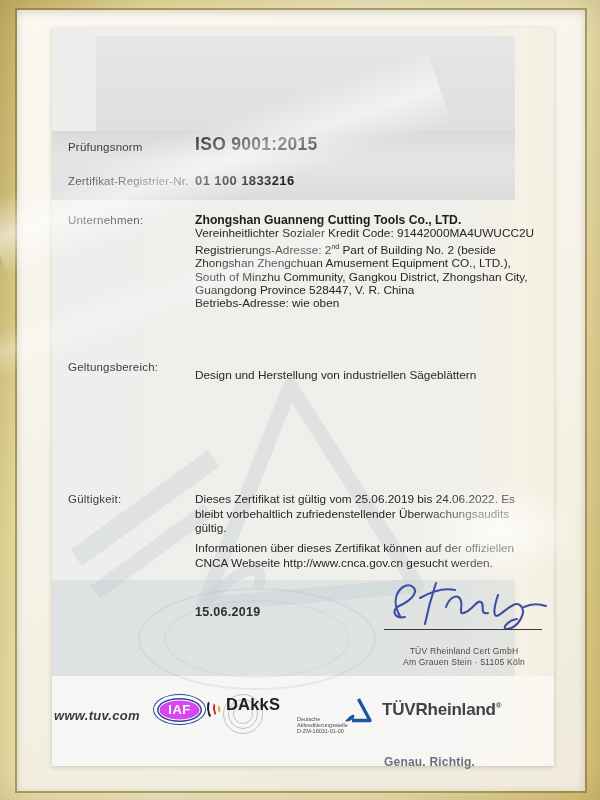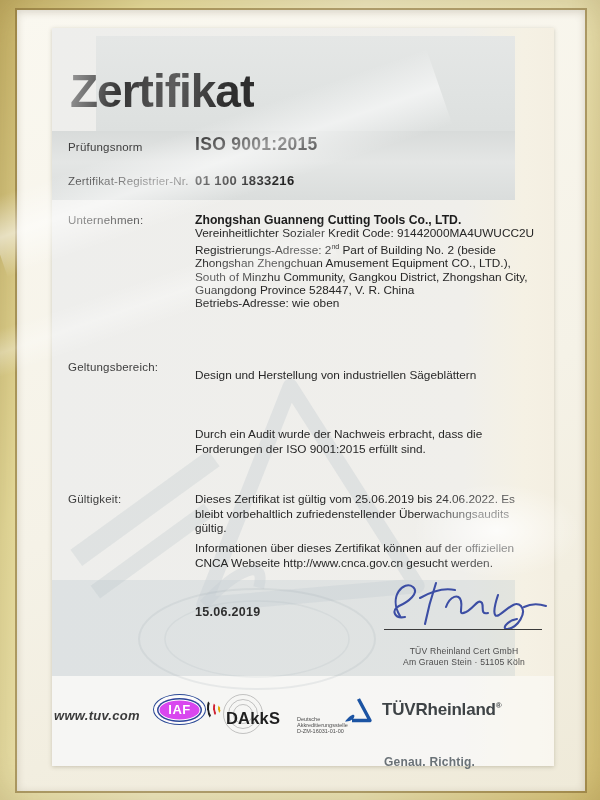--- a/index.html
+++ b/index.html
@@ -61,21 +61,21 @@
   
   .dakks{position:absolute;left:153px;top:664px;width:145px;height:50px;}
   .dakks .ring{position:absolute;border:1px solid rgba(150,150,150,.55);border-radius:50%;}
   .r1{width:40px;height:40px;left:18px;top:2px;}
   .r2{width:30px;height:30px;left:23px;top:7px;}
   .r3{width:20px;height:20px;left:28px;top:12px;}
   .arc{position:absolute;border-radius:50%;border:solid transparent;}
   .arc1{left:2px;top:6px;width:12px;height:22px;border-left:2.6px solid #1d1d1d;transform:rotate(-6deg);}
   .arc2{left:8px;top:9px;width:9px;height:16px;border-left:2.4px solid #cf2030;transform:rotate(-6deg);}
   .arc3{left:13px;top:12px;width:6px;height:10px;border-left:2px solid #e0a80a;transform:rotate(-6deg);}
-  .dakks-word{position:absolute;left:21px;top:3px;font-size:16.5px;font-weight:700;color:#1f1f1f;letter-spacing:.2px;margin-top:14px;}
+  .dakks-word{position:absolute;left:21px;top:3px;font-size:16.5px;font-weight:700;color:#1f1f1f;letter-spacing:.2px;}
   .dakks-sub{position:absolute;left:92px;top:24px;font-size:5.5px;line-height:6px;color:#4c4c4c;}
   
   .tuv-tri{position:absolute;left:291px;top:668px;width:30px;height:28px;}
   .tuv-brand{position:absolute;left:330px;top:672px;font-size:17px;font-weight:700;color:#3e4346;letter-spacing:-.2px;}
   .tuv-brand sup{font-size:8px;}
   .tuv-tagline{position:absolute;left:332px;top:692px;font-size:12px;font-weight:700;color:#6a7277;letter-spacing:.2px;margin-top:35px;}
   
   .wm{position:absolute;pointer-events:none;}
   .glare{position:absolute;pointer-events:none;}
   .g1{left:-70px;top:95px;width:470px;height:80px;transform:rotate(-19deg);
@@ -107,42 +107,40 @@
         <path d="M48 238 C85 205 115 196 104 226" stroke-width="11"></path>
       </g>
     </svg>
     <div class="wm-bar b1"></div>
     <div class="wm-bar b2"></div>
     <svg class="wm" style="left:80px;top:556px;" width="250" height="110" viewBox="0 0 250 110">
       <ellipse cx="125" cy="55" rx="118" ry="50" fill="none" stroke="#9fabb4" stroke-opacity=".18" stroke-width="2"></ellipse>
       <ellipse cx="125" cy="55" rx="92" ry="38" fill="none" stroke="#9fabb4" stroke-opacity=".14" stroke-width="1.5"></ellipse>
     </svg>
 
-    <div class="cert-title">Zertifikat</div>
 
     <div class="lbl" style="top:113px;">Prüfungsnorm</div>
     <div class="norm-val">ISO 9001:2015</div>
     <div class="lbl" style="top:147px;">Zertifikat-Registrier-Nr.</div>
     <div class="reg-val">01 100 1833216</div>
 
     <div class="lbl" style="top:186px;">Unternehmen:</div>
     <div class="company-name">Zhongshan Guanneng Cutting Tools Co., LTD.</div>
     <div class="company-lines body-txt">
       <div>Vereinheitlichter Sozialer Kredit Code: 91442000MA4UWUCC2U</div>
       <div><span>Registrierungs-Adresse: 2</span><sup>nd</sup><span> Part of Building No. 2 (beside</span></div>
       <div>Zhongshan Zhengchuan Amusement Equipment CO., LTD.),</div>
       <div>South of Minzhu Community, Gangkou District, Zhongshan City,</div>
       <div>Guangdong Province 528447, V. R. China</div>
       <div>Betriebs-Adresse: wie oben</div>
     </div>
 
     <div class="lbl" style="top:333px;">Geltungsbereich:</div>
     <div class="scope-val body-txt">Design und Herstellung von industriellen Sägeblättern</div>
 
-    <div class="audit-txt body-txt">Durch ein Audit wurde der Nachweis erbracht, dass die Forderungen der ISO 9001:2015 erfüllt sind.</div>
 
     <div class="lbl" style="top:465px;">Gültigkeit:</div>
     <div class="valid1 body-txt">Dieses Zertifikat ist gültig vom 25.06.2019 bis 24.06.2022. Es bleibt vorbehaltlich zufriedenstellender Überwachungsaudits gültig.</div>
     <div class="valid2 body-txt">Informationen über dieses Zertifikat können auf der offiziellen CNCA Webseite http://www.cnca.gov.cn gesucht werden.</div>
 
     <div class="issue-date">15.06.2019</div>
     <svg class="sig-scribble" viewBox="0 0 168 54">
       <g fill="none" stroke="#2b3e9e" stroke-width="2.1" stroke-linecap="round" opacity=".9">
         <path d="M20 40 C8 20 24 4 33 11 C40 17 28 26 19 30 C11 34 14 43 25 41"></path>
         <path d="M56 7 C51 22 47 38 45 48"></path>

